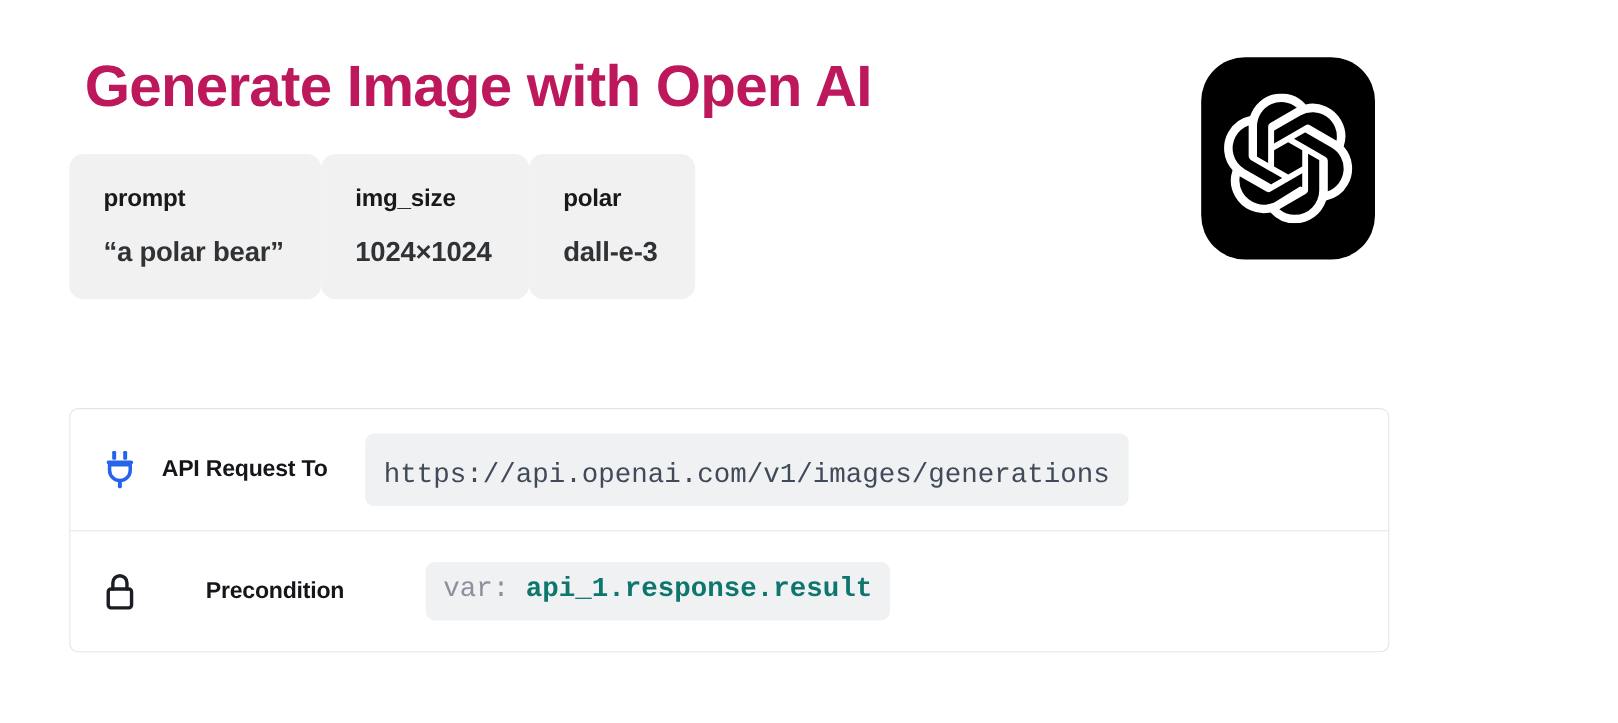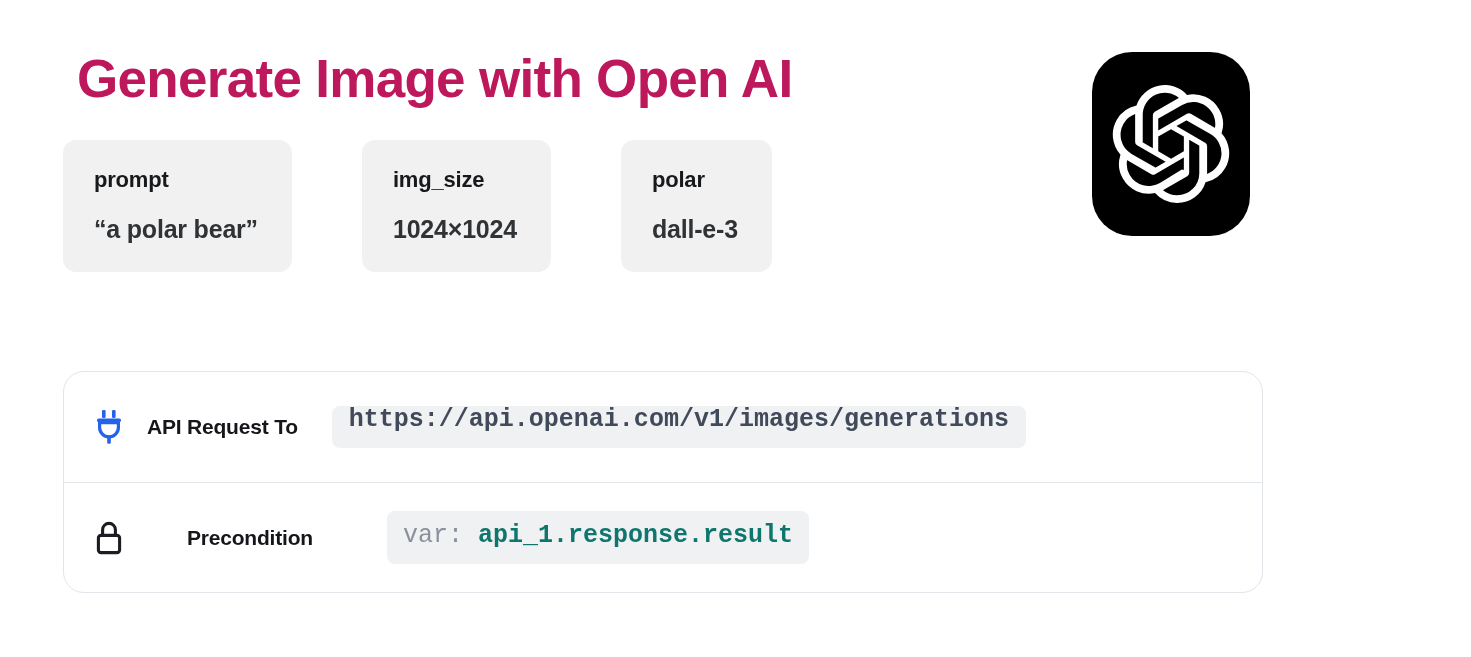--- a/index.html
+++ b/index.html
@@ -30,21 +30,20 @@
     white-space: nowrap;
   }
 
   
   .param-row {
     position: absolute;
     left: 63px;
     top: 140px;
     display: flex;
     align-items: center;
-    gap: 70px;
   }
   .param-card {
     background: #f1f1f2;
     border-radius: 13px;
     padding: 29px 34px 30px 31px;
     min-width: 0;
     box-sizing: border-box;
   }
   .param-card .param-key {
     font-size: 22px;
@@ -85,21 +84,21 @@
 
   
   .detail-table {
     position: absolute;
     left: 63px;
     top: 371px;
     width: 1200px;
     box-sizing: border-box;
     background: #ffffff;
     border: 1px solid #e2e5ea;
-    border-radius: 21px;
+    border-radius: 8px;
     overflow: hidden;
   }
   .detail-row {
     display: flex;
     align-items: center;
     height: 110px;
     padding-left: 29px;
     box-sizing: border-box;
   }
   .detail-row + .detail-row {
@@ -137,23 +136,23 @@
   }
   .row-pill .pill-prefix {
     color: #8a919d;
     font-weight: normal;
   }
   .row-pill .pill-strong {
     color: #0f766e;
     font-weight: bold;
   }
   .row-pill.url-pill {
-    font-weight: bold;
+    font-weight: normal;
     color: #414a59;
-    padding: 0 17px 14px 17px;
+    padding: 24px 17px 14px 17px;
   }
 </style>
 </head>
 <body>
 
 <div class="page-title">Generate Image with Open AI</div>
 
 <div class="brand-logo">
   <span>
     <svg viewBox="0 0 24 24" xmlns="http://www.w3.org/2000/svg" aria-hidden="true">

